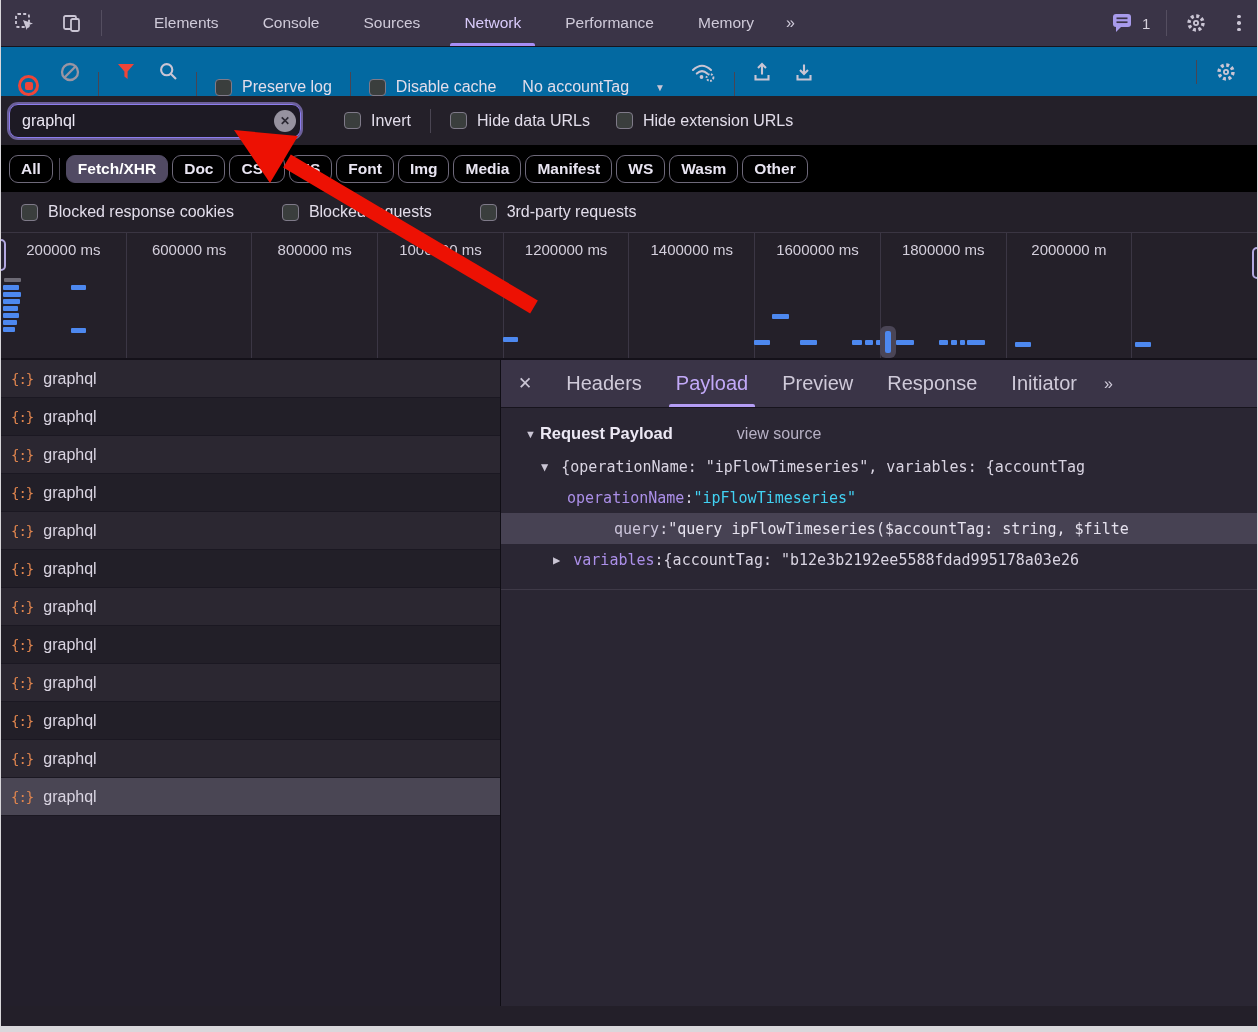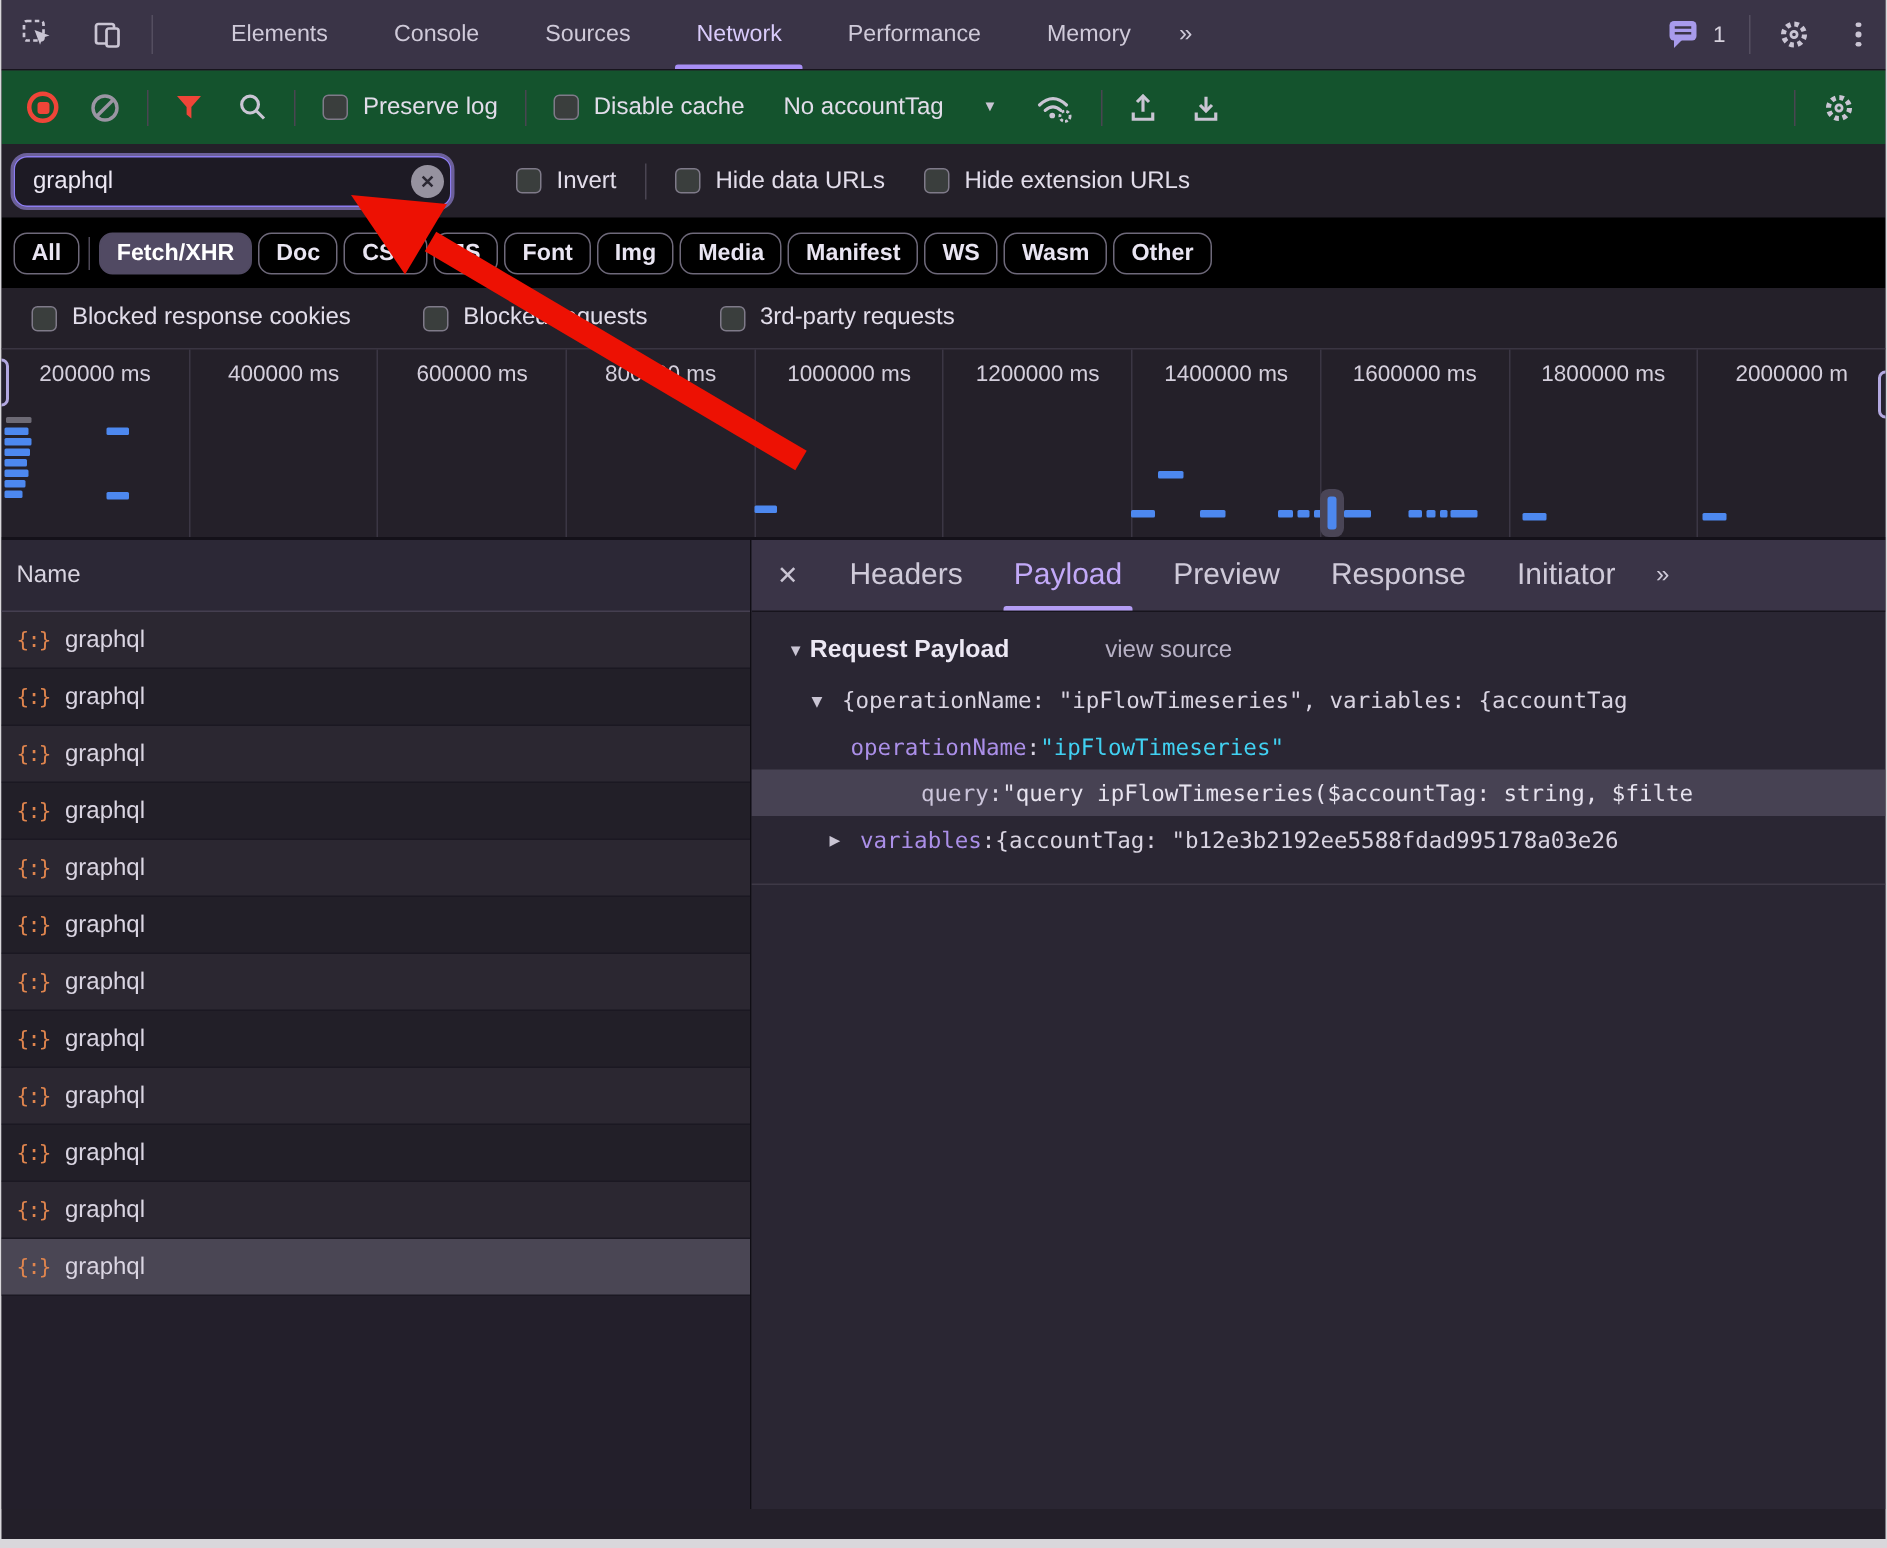--- a/index.html
+++ b/index.html
@@ -17,21 +17,21 @@
   .top-tab.active { color:#d9cbfb; }
   .top-tab.active::after { content:""; position:absolute; left:8px; right:8px; bottom:0; height:3px; background:#a78ef5; border-radius:2px 2px 0 0; }
   .chev { font-size:16px; color:#cfcad9; letter-spacing:-2px; padding:0 10px; cursor:pointer; }
   .topbar-right { margin-left:auto; display:flex; align-items:center; height:100%; }
   .issues { display:flex; align-items:center; gap:7px; padding:0 12px; cursor:pointer; }
   .issues-count { font-size:15px; color:#d6d1dd; }
   .kebab { display:flex; flex-direction:column; gap:3px; padding:0 16px; cursor:pointer; }
   .kebab i { width:3.6px; height:3.6px; border-radius:50%; background:#cac5d4; }
 
   
-  .net-toolbar { height:49px; display:flex; align-items:center; padding:0 8px; background:#14532d; }
+  .net-toolbar { height:49px; display:flex; align-items:flex-end; padding:0 8px; background:#0369a1; }
   .rec-btn { width:21px; height:21px; border:3px solid #ef4538; border-radius:50%; display:flex; align-items:center; justify-content:center; margin:0 9px; cursor:pointer; }
   .rec-btn i { width:8px; height:8px; background:#ef4538; border-radius:2px; }
   .icon-btn { padding:0 11px; display:flex; align-items:center; height:100%; cursor:pointer; }
   .cb { width:17px; height:17px; border:1.6px solid #7f7a89; border-radius:4px; background:#3a3e3d; flex:0 0 auto; cursor:pointer; }
   .cb-group { display:flex; align-items:center; gap:10px; padding:0 12px; font-size:16px; color:#e2ddea; }
   .throttle { display:flex; align-items:center; gap:26px; padding:0 14px; font-size:16px; color:#e2ddea; cursor:pointer; }
   .caret { font-size:10px; color:#cac5d4; }
 
   
   .filter-row { height:49px; display:flex; align-items:center; padding:0 8px; background:#242029; }
@@ -292,21 +292,20 @@
     </div>
     <div class="cb-group">
       <span class="cb"></span>
       <span>3rd-party requests</span>
     </div>
   </div>
 
   <div class="overview">
     <div class="tl-cols">
       <div class="tl-col"><span>200000 ms</span></div>
-      <div class="tl-col"><span>400000 ms</span></div>
       <div class="tl-col"><span>600000 ms</span></div>
       <div class="tl-col"><span>800000 ms</span></div>
       <div class="tl-col"><span>1000000 ms</span></div>
       <div class="tl-col"><span>1200000 ms</span></div>
       <div class="tl-col"><span>1400000 ms</span></div>
       <div class="tl-col"><span>1600000 ms</span></div>
       <div class="tl-col"><span>1800000 ms</span></div>
       <div class="tl-col"><span>2000000 m</span></div>
     </div>
     <div class="tl-handle left"></div>
@@ -333,21 +332,20 @@
         <div class="tl-bar" style="left: 938px; top: 107px; width: 9px; height: 5px;"></div>
         <div class="tl-bar" style="left: 950px; top: 107px; width: 6px; height: 5px;"></div>
         <div class="tl-bar" style="left: 959px; top: 107px; width: 5px; height: 5px;"></div>
         <div class="tl-bar" style="left: 966px; top: 107px; width: 18px; height: 5px;"></div>
         <div class="tl-bar" style="left: 1014px; top: 109px; width: 16px; height: 5px;"></div>
         <div class="tl-bar" style="left: 1134px; top: 109px; width: 16px; height: 5px;"></div>
       </div>
 
   <div class="main">
     <div class="left-panel">
-      <div class="name-header">Name</div>
       <div class="req-row odd">
             <span class="req-icon">{:}</span>
             <span>graphql</span>
           </div>
       <div class="req-row even">
             <span class="req-icon">{:}</span>
             <span>graphql</span>
           </div>
       <div class="req-row odd">
             <span class="req-icon">{:}</span>

